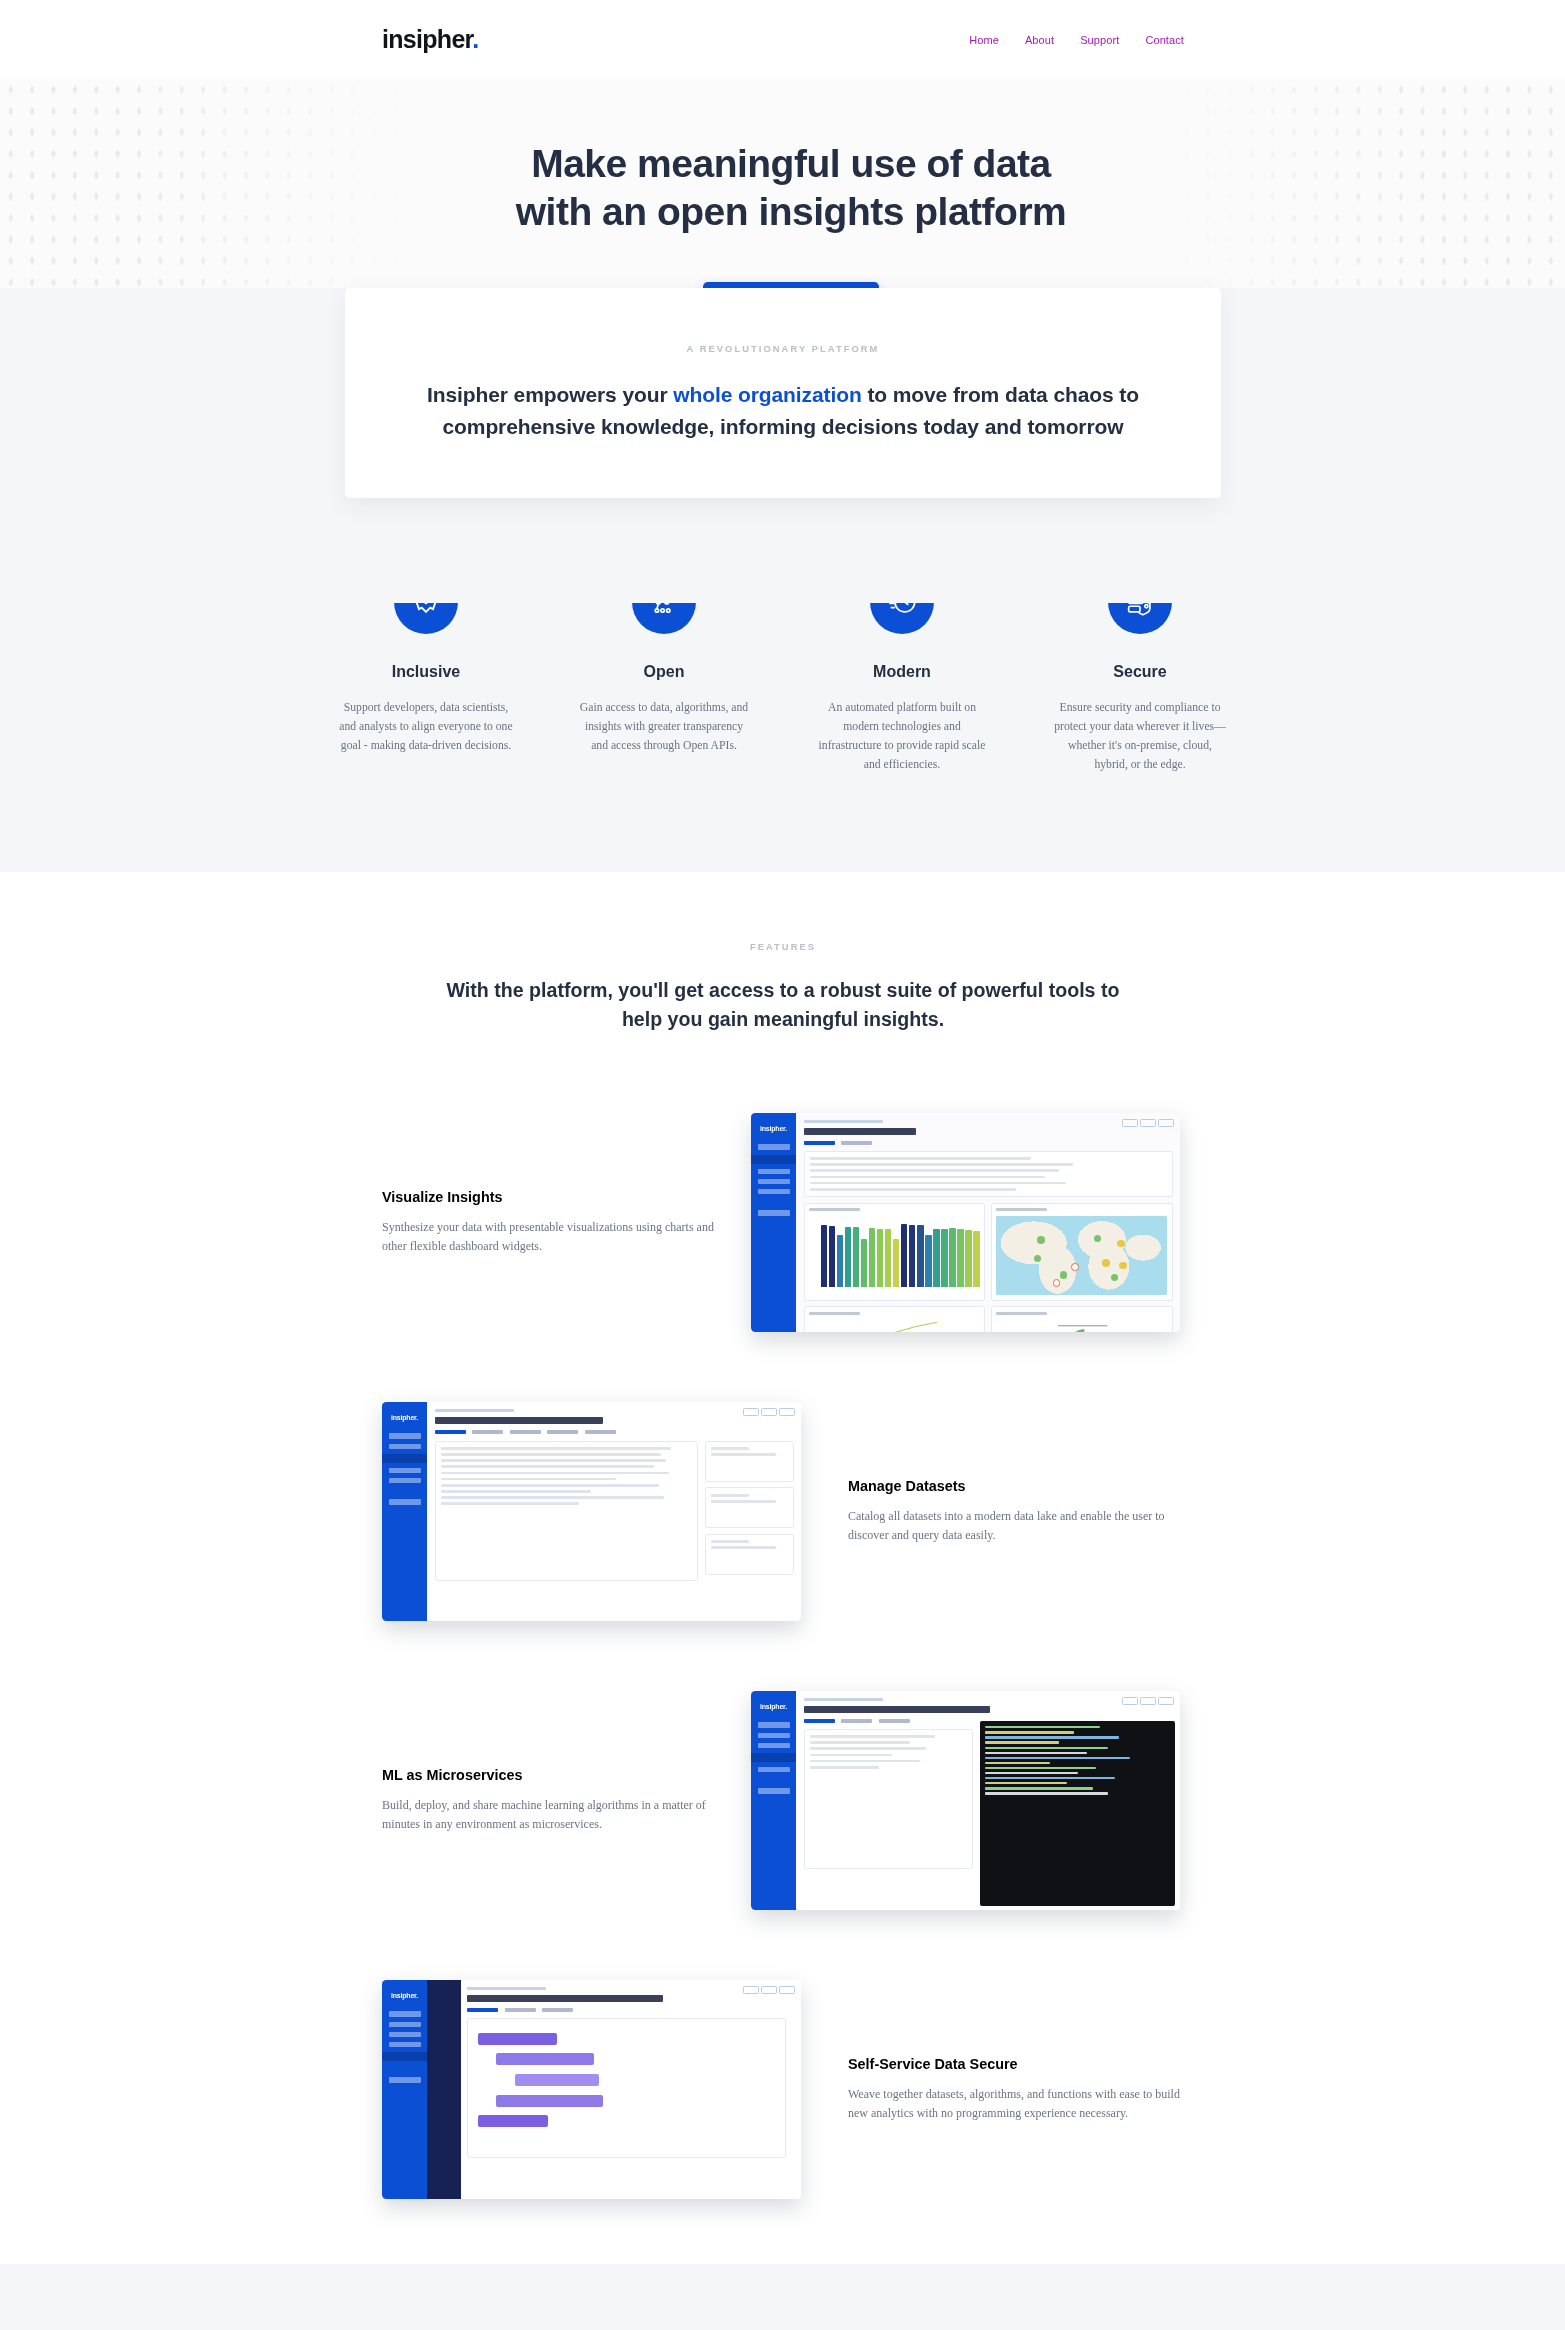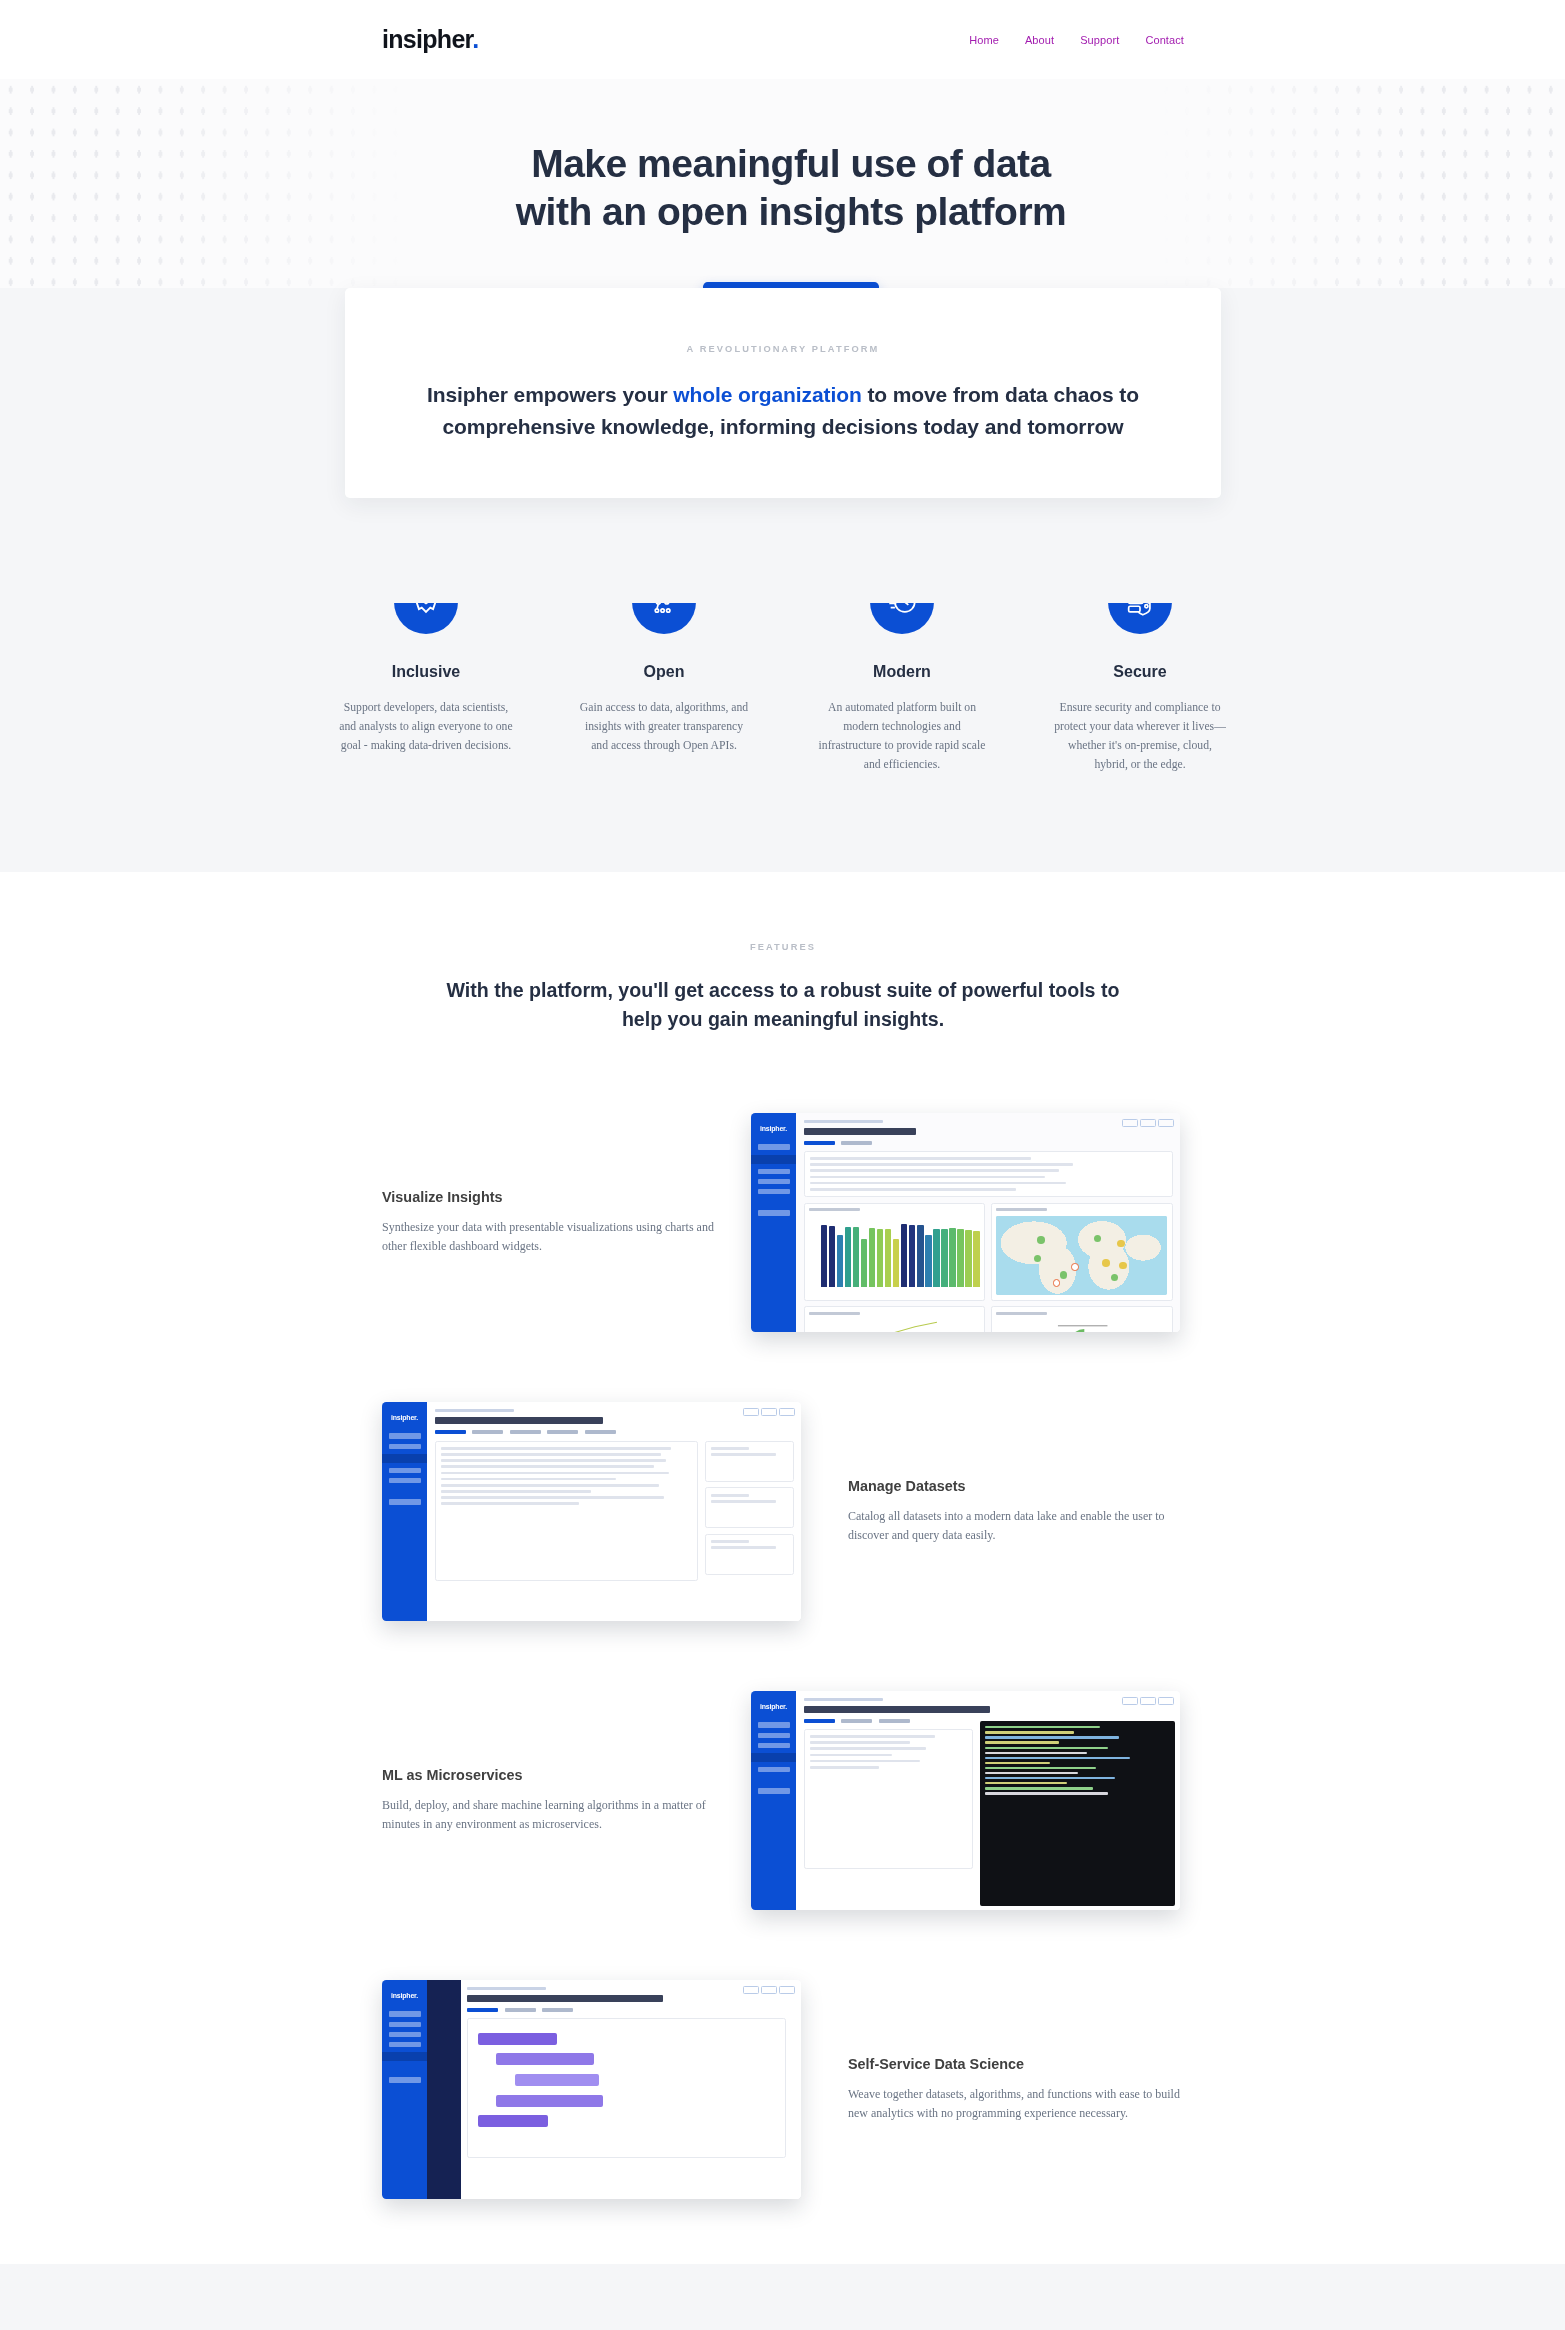--- a/index.html
+++ b/index.html
@@ -166,21 +166,21 @@
     width: 1193px;
     margin: 0 auto;
     gap: 33px;
   }
   .feature-row.first { margin-top: 65px; }
   .feature-row + .feature-row { margin-top: 42px; }
   .feature-text { width: 336px; }
   .feature-text h3 {
     font-size: 14.4px;
     font-weight: 700;
-    color: #404040;
+    color: #000000;
     margin-bottom: 13px;
   }
   .feature-text p {
     font-size: 12px;
     line-height: 1.58;
     color: #6a7484;
     font-family: "Liberation Serif", serif;
   }
   .feature-shot {
     width: 433px; height: 247px;
@@ -596,21 +596,21 @@
                 <div style="position:absolute;left:28px;top:34px;width:98px;height:12px;background:#8f78e8;border-radius:1.9px"></div>
                 <div style="position:absolute;left:47px;top:55px;width:84px;height:12px;background:#a08ef0;border-radius:1.9px"></div>
                 <div style="position:absolute;left:28px;top:76px;width:107px;height:12px;background:#8f78e8;border-radius:1.9px"></div>
                 <div style="position:absolute;left:10.3px;top:96px;width:70px;height:12px;background:#7b5fe0;border-radius:1.9px"></div>
               </div>
             </div>
           </div>
         </div>
       </div>
       <div class="feature-text">
-        <h3>Self-Service Data Science</h3>
+        <h3>Self-Service Data Secure</h3>
         <p>Weave together datasets, algorithms, and functions with ease to build new analytics with no programming experience necessary.</p>
       </div>
     </div>
   </section>
 
   <section class="how">
     <div class="section-head">
       <div class="eyebrow">HOW IT WORKS</div>
 
     </div>

